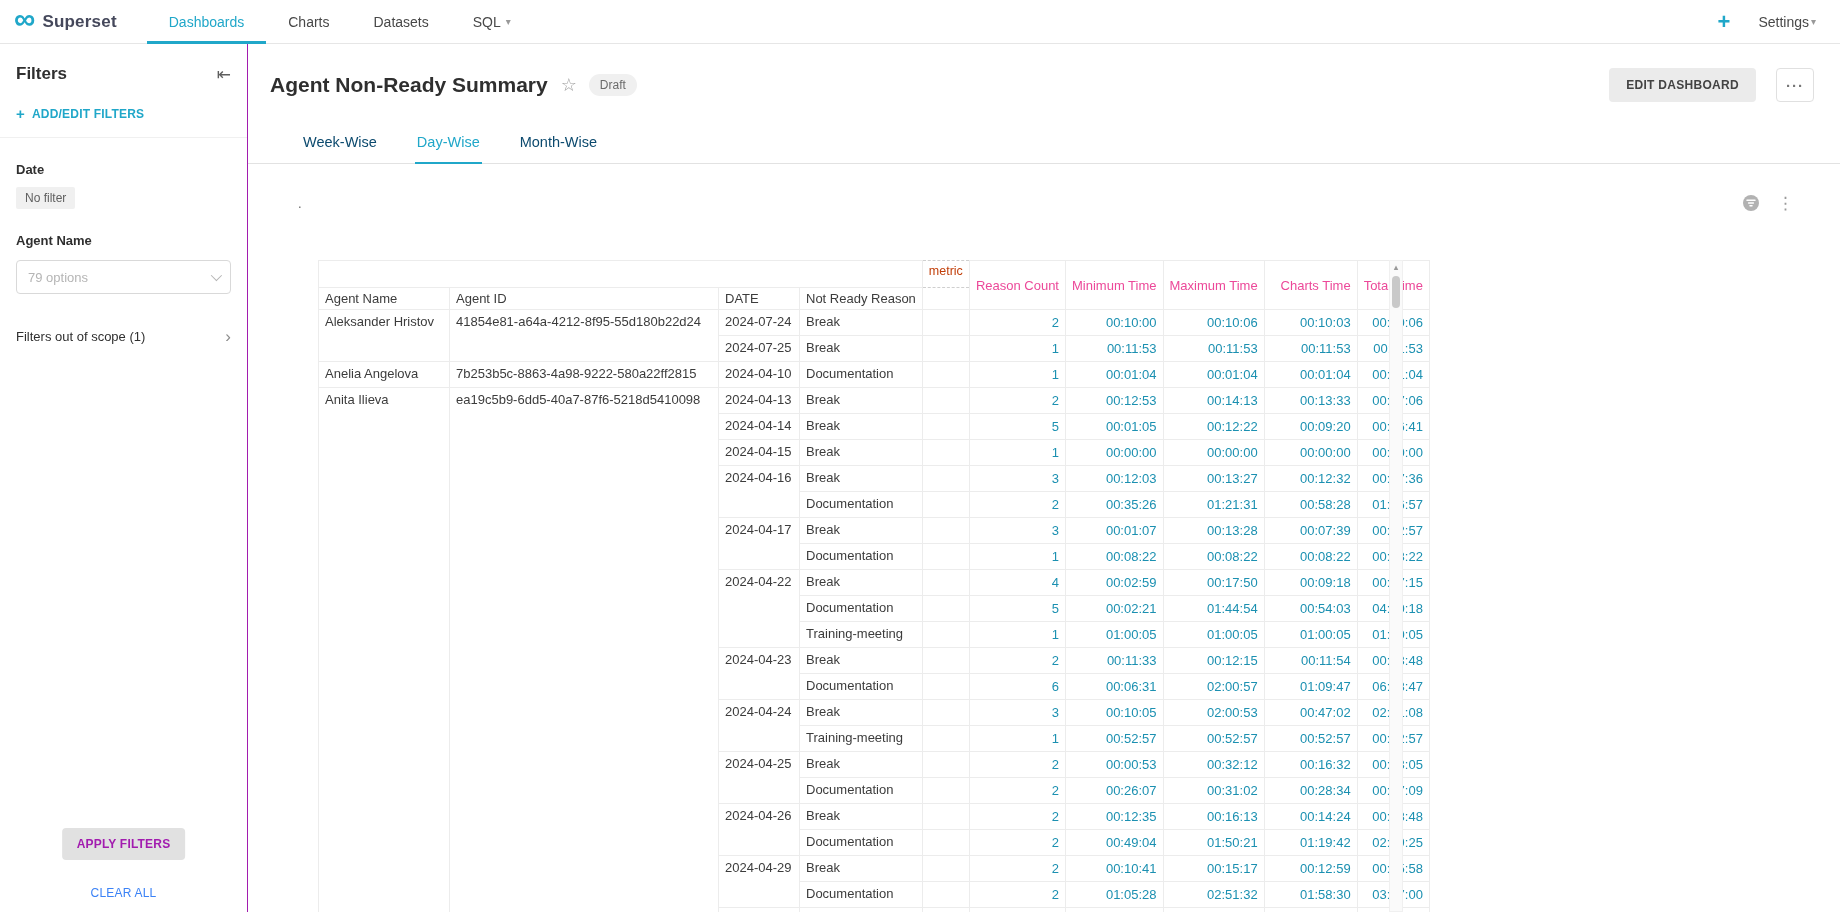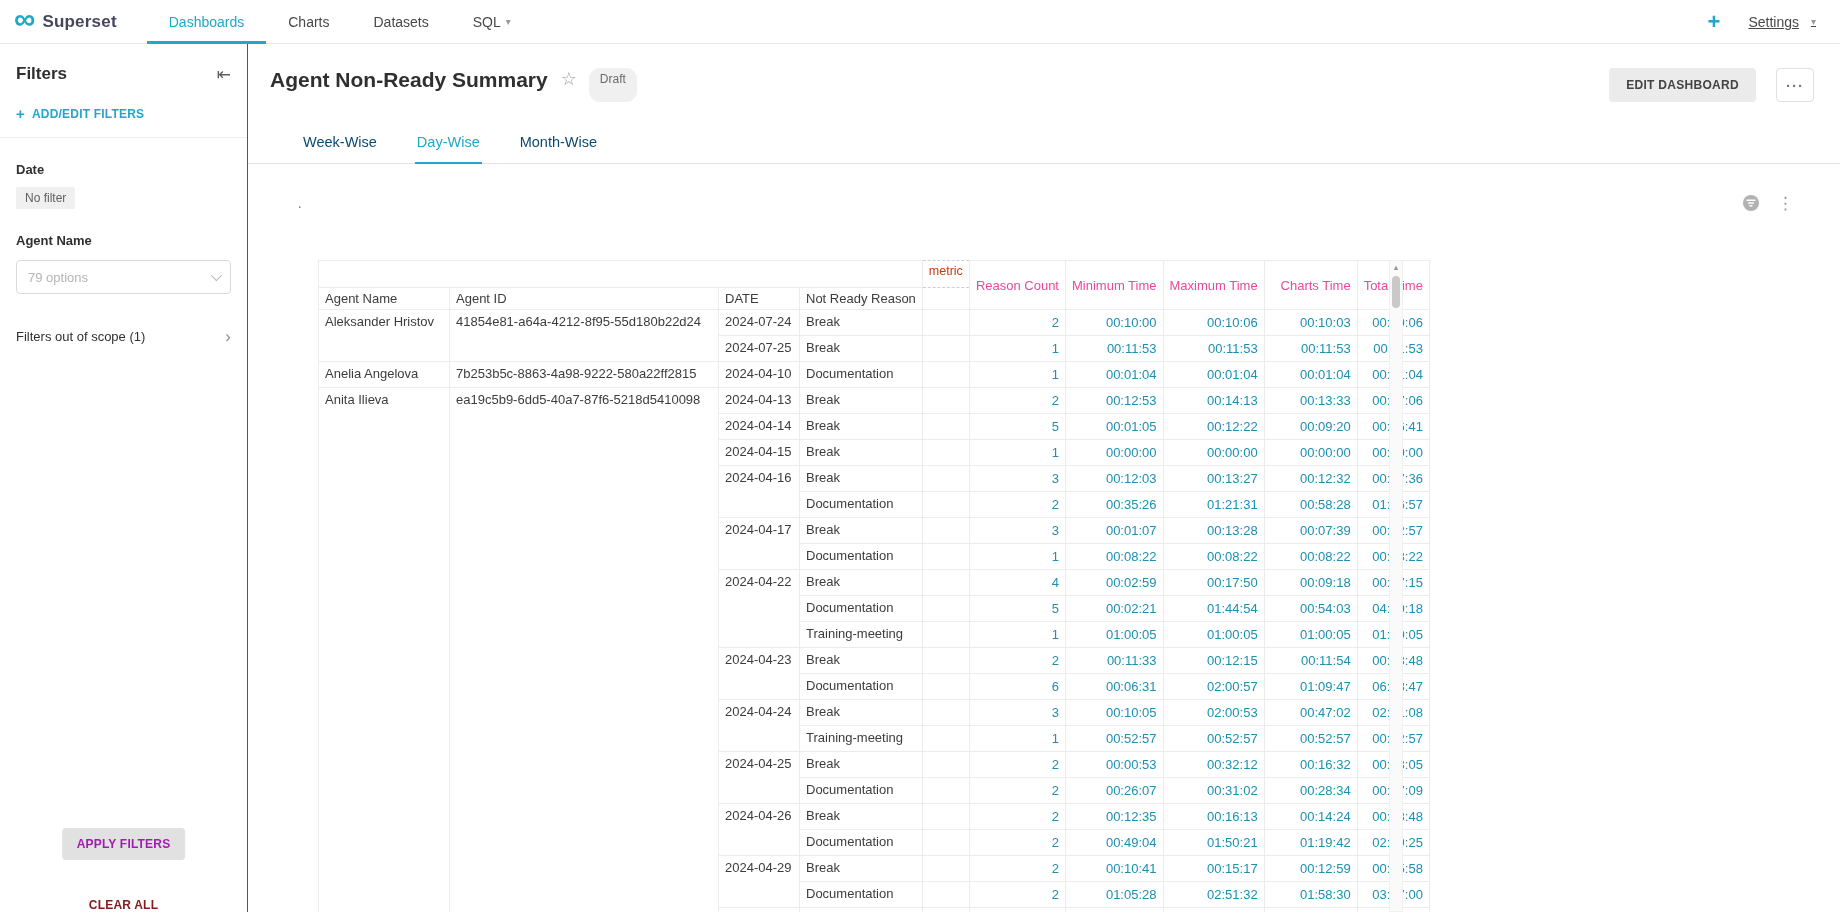--- a/index.html
+++ b/index.html
@@ -14,21 +14,21 @@
   .brand .name { font-size:17px; font-weight:700; color:#45485b; letter-spacing:.2px; }
   .nav-items { display:flex; margin-left:16px; }
   .nav-item { display:flex; align-items:center; gap:5px; padding:0 22px; font-size:14px;
     color:#484848; cursor:pointer; position:relative; }
   .nav-item.active { color:#20a7c9; }
   .nav-item.active::after { content:""; position:absolute; left:0; right:0; bottom:-1px;
     height:3px; background:#20a7c9; }
   .caret { font-size:10px; color:#999; }
   .nav-right { margin-left:auto; display:flex; align-items:center; gap:28px; padding-right:24px; }
   .plus-btn { color:#20a7c9; font-size:22px; font-weight:600; line-height:1; cursor:pointer; }
-  .settings { display:flex; align-items:center; gap:12px; font-size:14px; color:#484848; cursor:pointer;text-decoration:underline; }
+  .settings { display:flex; align-items:center; gap:2px; font-size:14px; color:#484848; cursor:pointer; }
 
   
   .sidebar { position:absolute; top:44px; bottom:0; left:0; width:248px; background:#fff;
     border-right:1px solid #a21caf; box-shadow:2px 0 4px rgba(0,0,0,.03); padding:20px 16px; }
   .f-title-row { display:flex; justify-content:space-between; align-items:center; }
   .f-title { font-size:17px; font-weight:700; color:#2f2f2f; }
   .collapse-btn { color:#5f5f5f; font-size:17px; cursor:pointer; line-height:1; }
   .addedit { margin-top:22px; color:#20a7c9; font-size:12px; font-weight:700; letter-spacing:.2px;
     display:flex; align-items:center; gap:7px; cursor:pointer; }
   .addedit .plus { font-size:15px; font-weight:700; line-height:1; }
@@ -40,26 +40,26 @@
     display:flex; align-items:center; justify-content:space-between; padding:0 11px;
     color:#b5b5b5; font-size:13px; background:#fff; cursor:pointer; }
   .sel-chev { width:8px; height:8px; border-right:1.5px solid #b5b5b5; border-bottom:1.5px solid #b5b5b5;
     transform:rotate(45deg) translateY(-2px); }
   .scope-row { margin-top:34px; display:flex; justify-content:space-between; align-items:center;
     font-size:13px; color:#2f2f2f; cursor:pointer; }
   .scope-chev { color:#8c8c8c; font-size:17px; line-height:1; }
   .apply-btn { position:absolute; bottom:52px; left:50%; transform:translateX(-50%); background:#e1e1e1;
     color:#a21caf; border:none; font-size:12px; font-weight:700; letter-spacing:.2px;
     padding:9px 15px; border-radius:4px; cursor:pointer; white-space:nowrap; font-family:inherit; }
-  .clear-btn { position:absolute; bottom:0; left:50%; transform:translateX(-50%); color:#7f1d1d;
-    font-size:12px; font-weight:700; letter-spacing:.2px; cursor:pointer; white-space:nowrap; }
+  .clear-btn { position:absolute; bottom:12px; left:50%; transform:translateX(-50%); color:#3b82f6;
+    font-size:12px; font-weight:400; letter-spacing:.2px; cursor:pointer; white-space:nowrap; }
 
   
   .main { position:absolute; top:44px; left:248px; right:0; bottom:0; background:#fff; overflow:hidden; }
-  .dash-header { display:flex; padding:24px 26px 0 22px; }
+  .dash-header { display:flex; align-items:center; padding:24px 26px 0 22px; }
   .dash-title { font-size:21px; font-weight:600; color:#2f2f2f; }
   .fav-star { margin-left:13px; color:#a0a0a0; font-size:18px; cursor:pointer; }
   .draft-pill { margin-left:12px; background:#f0f0f0; color:#6b6b6b; font-size:12px;
     padding:4px 11px; border-radius:11px; }
   .header-right { margin-left:auto; display:flex; align-items:center; gap:20px; }
   .edit-btn { background:#ebebeb; color:#434343; font-size:12px; font-weight:700; letter-spacing:.3px;
     padding:10px 17px; border-radius:4px; border:none; cursor:pointer; font-family:inherit; }
   .more-btn { width:38px; height:34px; border:1px solid #e0e0e0; border-radius:4px; background:#fff;
     color:#777; font-size:15px; font-weight:700; letter-spacing:1px; display:flex; align-items:center;
     justify-content:center; cursor:pointer; }

